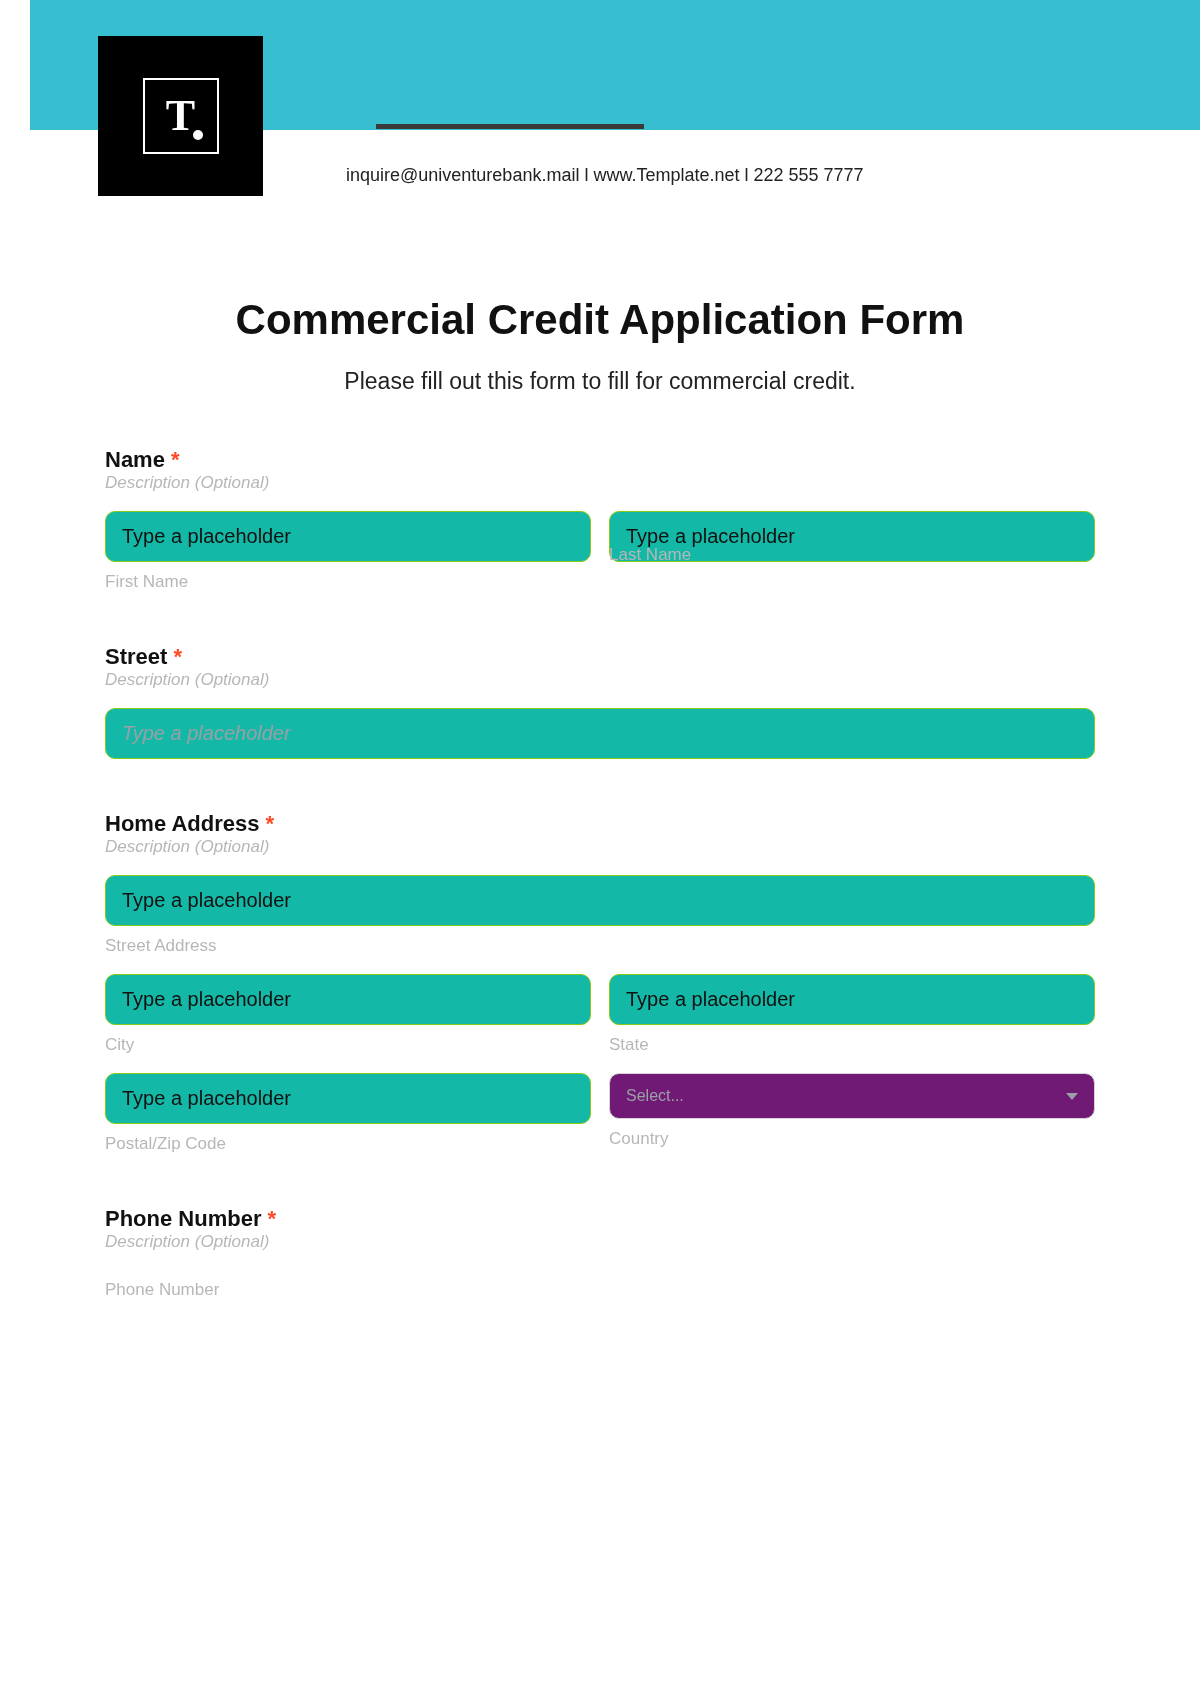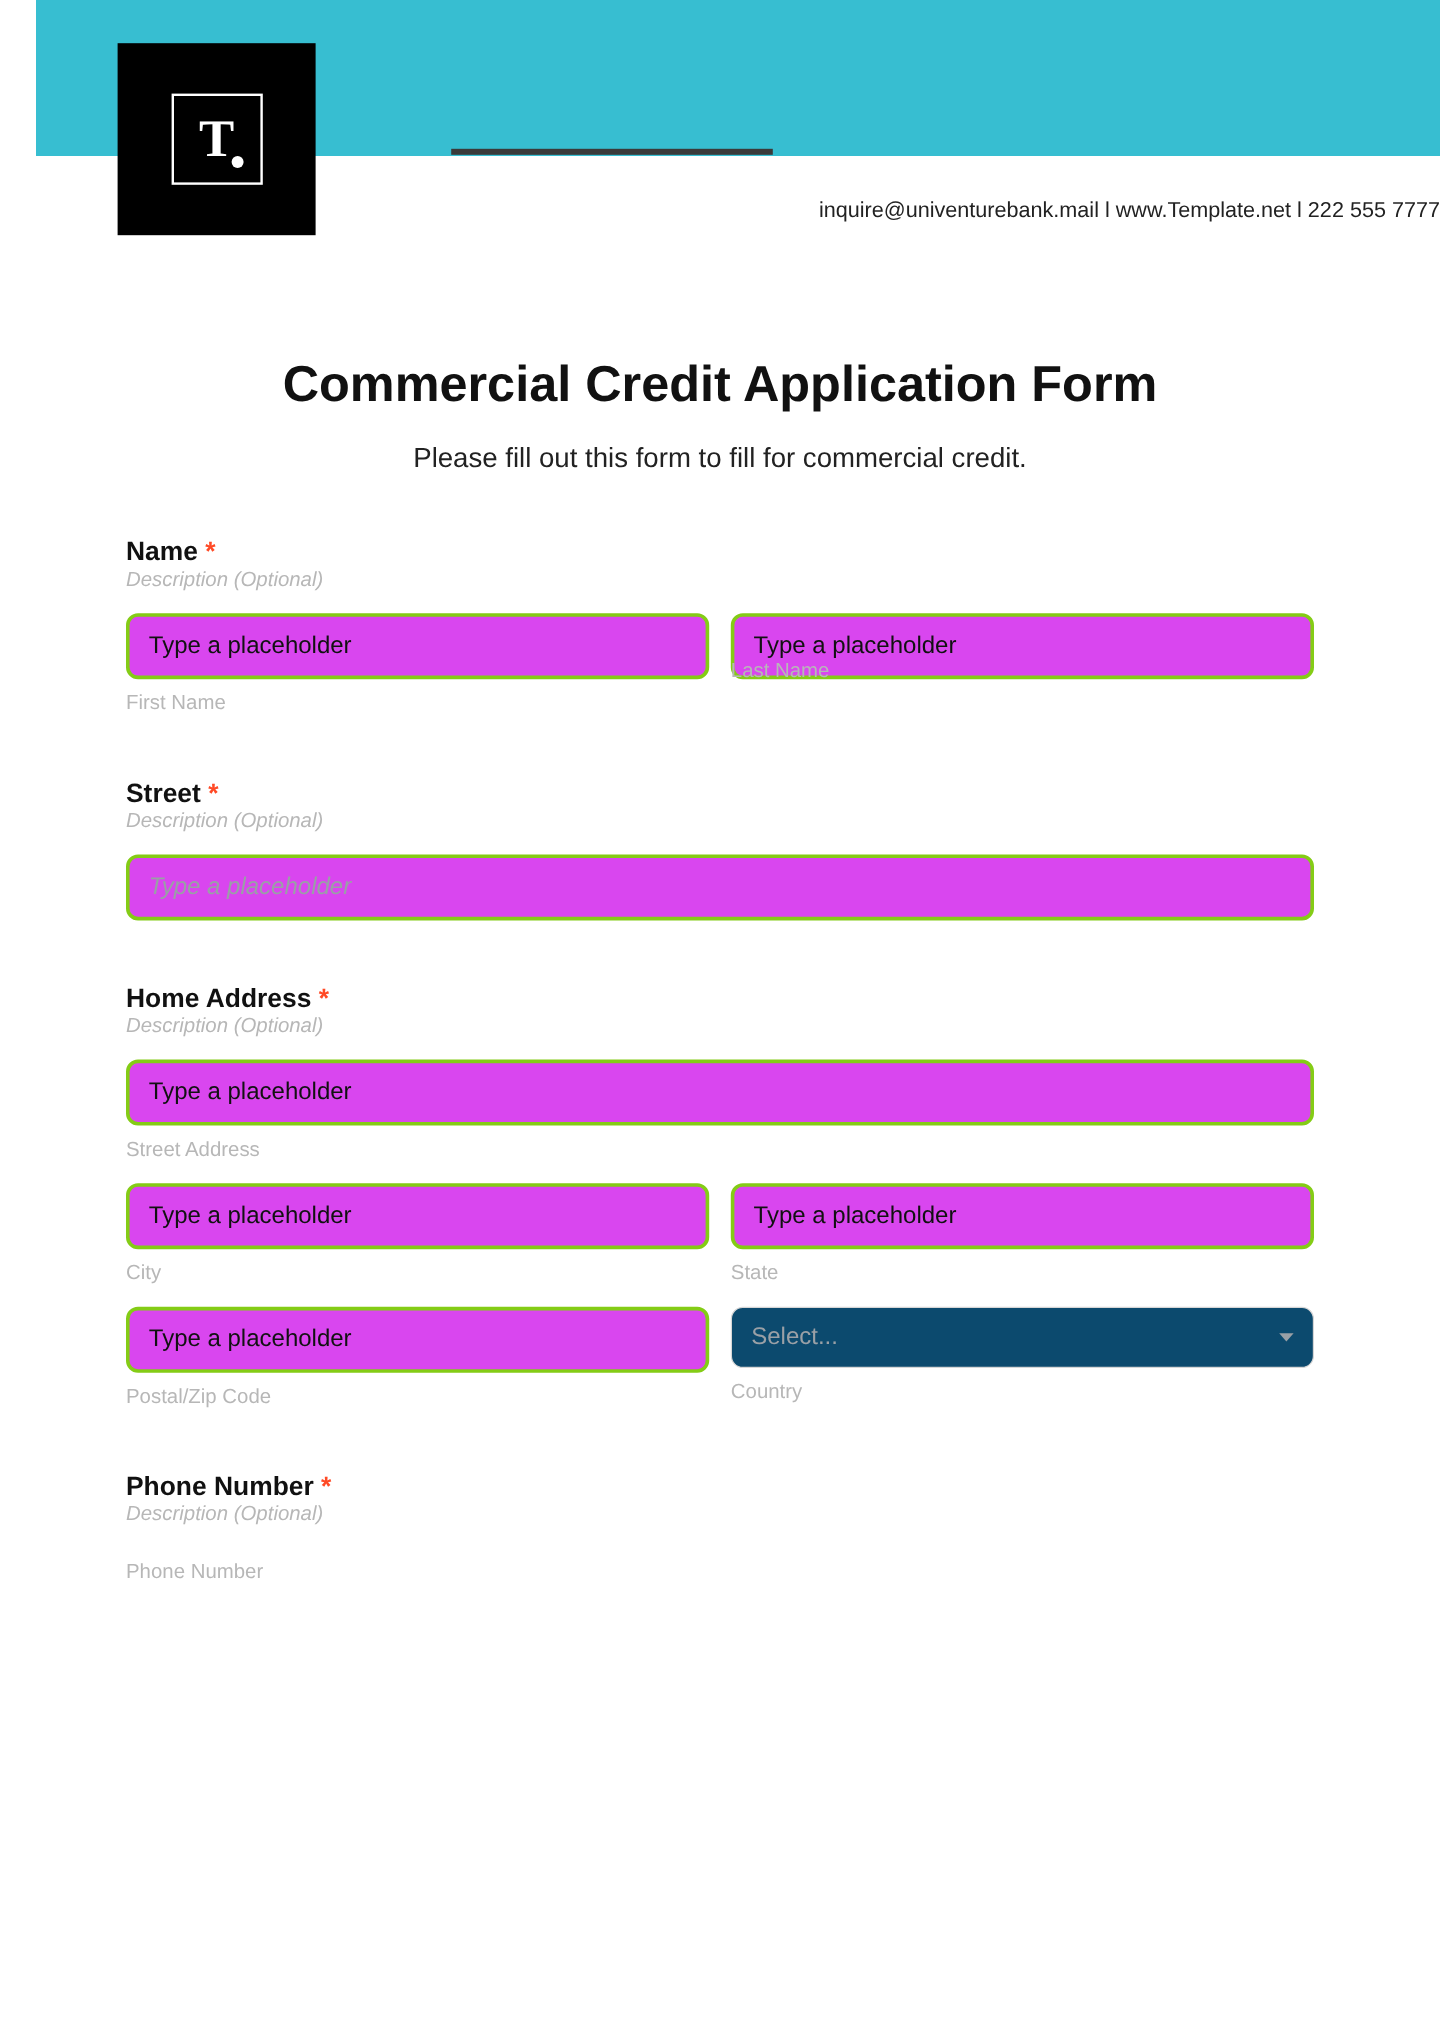--- a/index.html
+++ b/index.html
@@ -65,21 +65,20 @@
       top: 124px;
       width: 268px;
       height: 5px;
       background: #3a3a3a;
     }
     .contact-line {
       margin-left: 346px;
       margin-top: 35px;
       font-size: 18px;
       color: #222;
-      text-align: right;
     }
     .form-wrap {
       padding: 0 105px;
       margin-top: 110px;
     }
     .page-title {
       text-align: center;
       font-size: 42px;
       font-weight: 800;
       color: #111;
@@ -110,38 +109,38 @@
       margin-top: 0;
     }
     .row {
       display: flex;
       gap: 18px;
       margin-top: 18px;
     }
     .col { flex: 1; }
     .input {
       width: 100%;
-      border: 3px solid #84cc16;
+      border: 1px solid #84cc16;
       border-radius: 10px;
       padding: 13px 16px;
       font-size: 20px;
       color: #111;
       font-family: inherit;
-      background: #d946ef;
+      background: #14b8a6;
     }
     .input::placeholder { color: #9aa0a6; font-style: italic; }
     .input-dark::placeholder { color: #111; font-style: normal; }
     .select-placeholder {
       width: 100%;
       border: 1px solid #d6d6d6;
       border-radius: 10px;
       padding: 13px 16px;
-      font-size: 20px;
+      font-size: 16px;
       color: #9aa0a6;
-      background: #0c4a6e;
+      background: #701a75;
       display: flex;
       align-items: center;
       justify-content: space-between;
       cursor: pointer;
     }
     .chev {
       width: 0; height: 0;
       border-left: 6px solid transparent;
       border-right: 6px solid transparent;
       border-top: 7px solid #9aa0a6;

